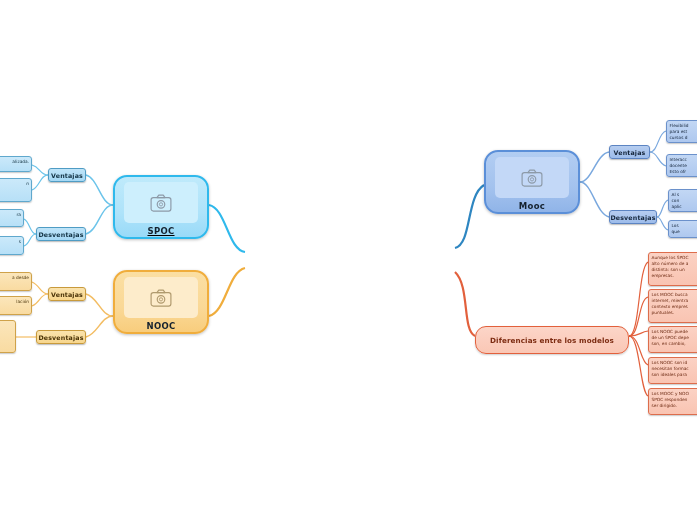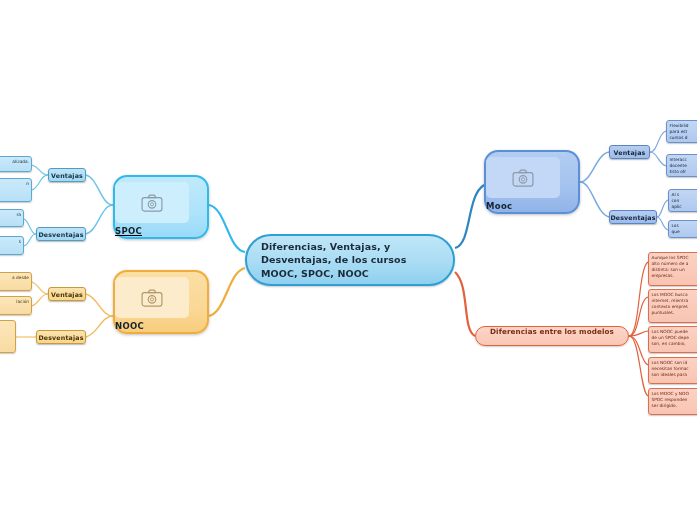--- a/index.html
+++ b/index.html
@@ -54,21 +54,21 @@
     letter-spacing: 0.1px;
   }
 
   
   .picnode {
     width: 96px;
     height: 64px;
     border-radius: 14px;
     display: flex;
     flex-direction: column;
-    align-items: flex-start;
+    align-items: center;
     box-shadow: 0 1px 3px rgba(0,0,0,0.25);
   }
   .picnode .imgbox {
     width: 74px;
     height: 41px;
     margin-top: 5px;
     border-radius: 5px;
     display: flex;
     align-items: center;
     justify-content: center;
@@ -100,25 +100,25 @@
   .node-nooc {
     left: 113px; top: 270px;
     background: linear-gradient(180deg,#fbdfa3 0%, #fad896 60%, #f8cd7d 100%);
     border: 2px solid #f0ad3c;
   }
   .node-nooc .imgbox { background: #fdeccb; }
 
   
   .pill-diff {
     left: 475px; top: 326px;
-    width: 154px; height: 20px;
+    width: 154px; height: 28px;
     background: linear-gradient(180deg,#fcd5c8 0%, #fac7b5 100%);
     border: 1.4px solid #e2603c;
     border-radius: 11px;
-    display: flex; align-items: flex-start; justify-content: center;
+    display: flex; align-items: center; justify-content: center;
     box-shadow: 0 1px 2px rgba(0,0,0,0.2);
   }
   .pill-diff span {
     font-size: 7.2px;
     font-weight: bold;
     color: #7d2c12;
     letter-spacing: 0.1px;
   }
 
   
@@ -227,25 +227,20 @@
 
     <path d="M36,337 C 28,337 26,337 16,337" fill="none" stroke="#f3bd63" stroke-width="1.2"></path>
 
     <path d="M629,336 C 640,336 638,268 648,262" fill="none" stroke="#e2603c" stroke-width="1.2"></path>
     <path d="M629,336 C 640,336 638,300 648,297" fill="none" stroke="#e2603c" stroke-width="1.2"></path>
     <path d="M629,336 C 640,336 640,332 648,331" fill="none" stroke="#e2603c" stroke-width="1.2"></path>
     <path d="M629,336 C 640,336 640,362 648,365" fill="none" stroke="#e2603c" stroke-width="1.2"></path>
     <path d="M629,336 C 640,336 640,392 648,396" fill="none" stroke="#e2603c" stroke-width="1.2"></path>
   </svg>
 
-  <div class="node root">
-    <div class="root-label">Diferencias, Ventajas, y
-Desventajas, de los cursos MOOC,
-SPOC, NOOC</div>
-  </div>
 
   <div class="node picnode node-mooc">
     <div class="imgbox">
       <svg class="cam" width="22" height="18" viewBox="0 0 24 20">
         <rect x="1" y="4" width="22" height="15" rx="2.5" fill="none" stroke="#8d9aa8" stroke-width="1.3"></rect>
         <path d="M7.5 4 L9.5 1.2 H14.5 L16.5 4 Z" fill="none" stroke="#8d9aa8" stroke-width="1.3" stroke-linejoin="round"></path>
         <circle cx="12" cy="11.5" r="4.2" fill="none" stroke="#8d9aa8" stroke-width="1.3"></circle>
         <circle cx="12" cy="11.5" r="1.8" fill="none" stroke="#8d9aa8" stroke-width="1"></circle>
       </svg>
     </div>

